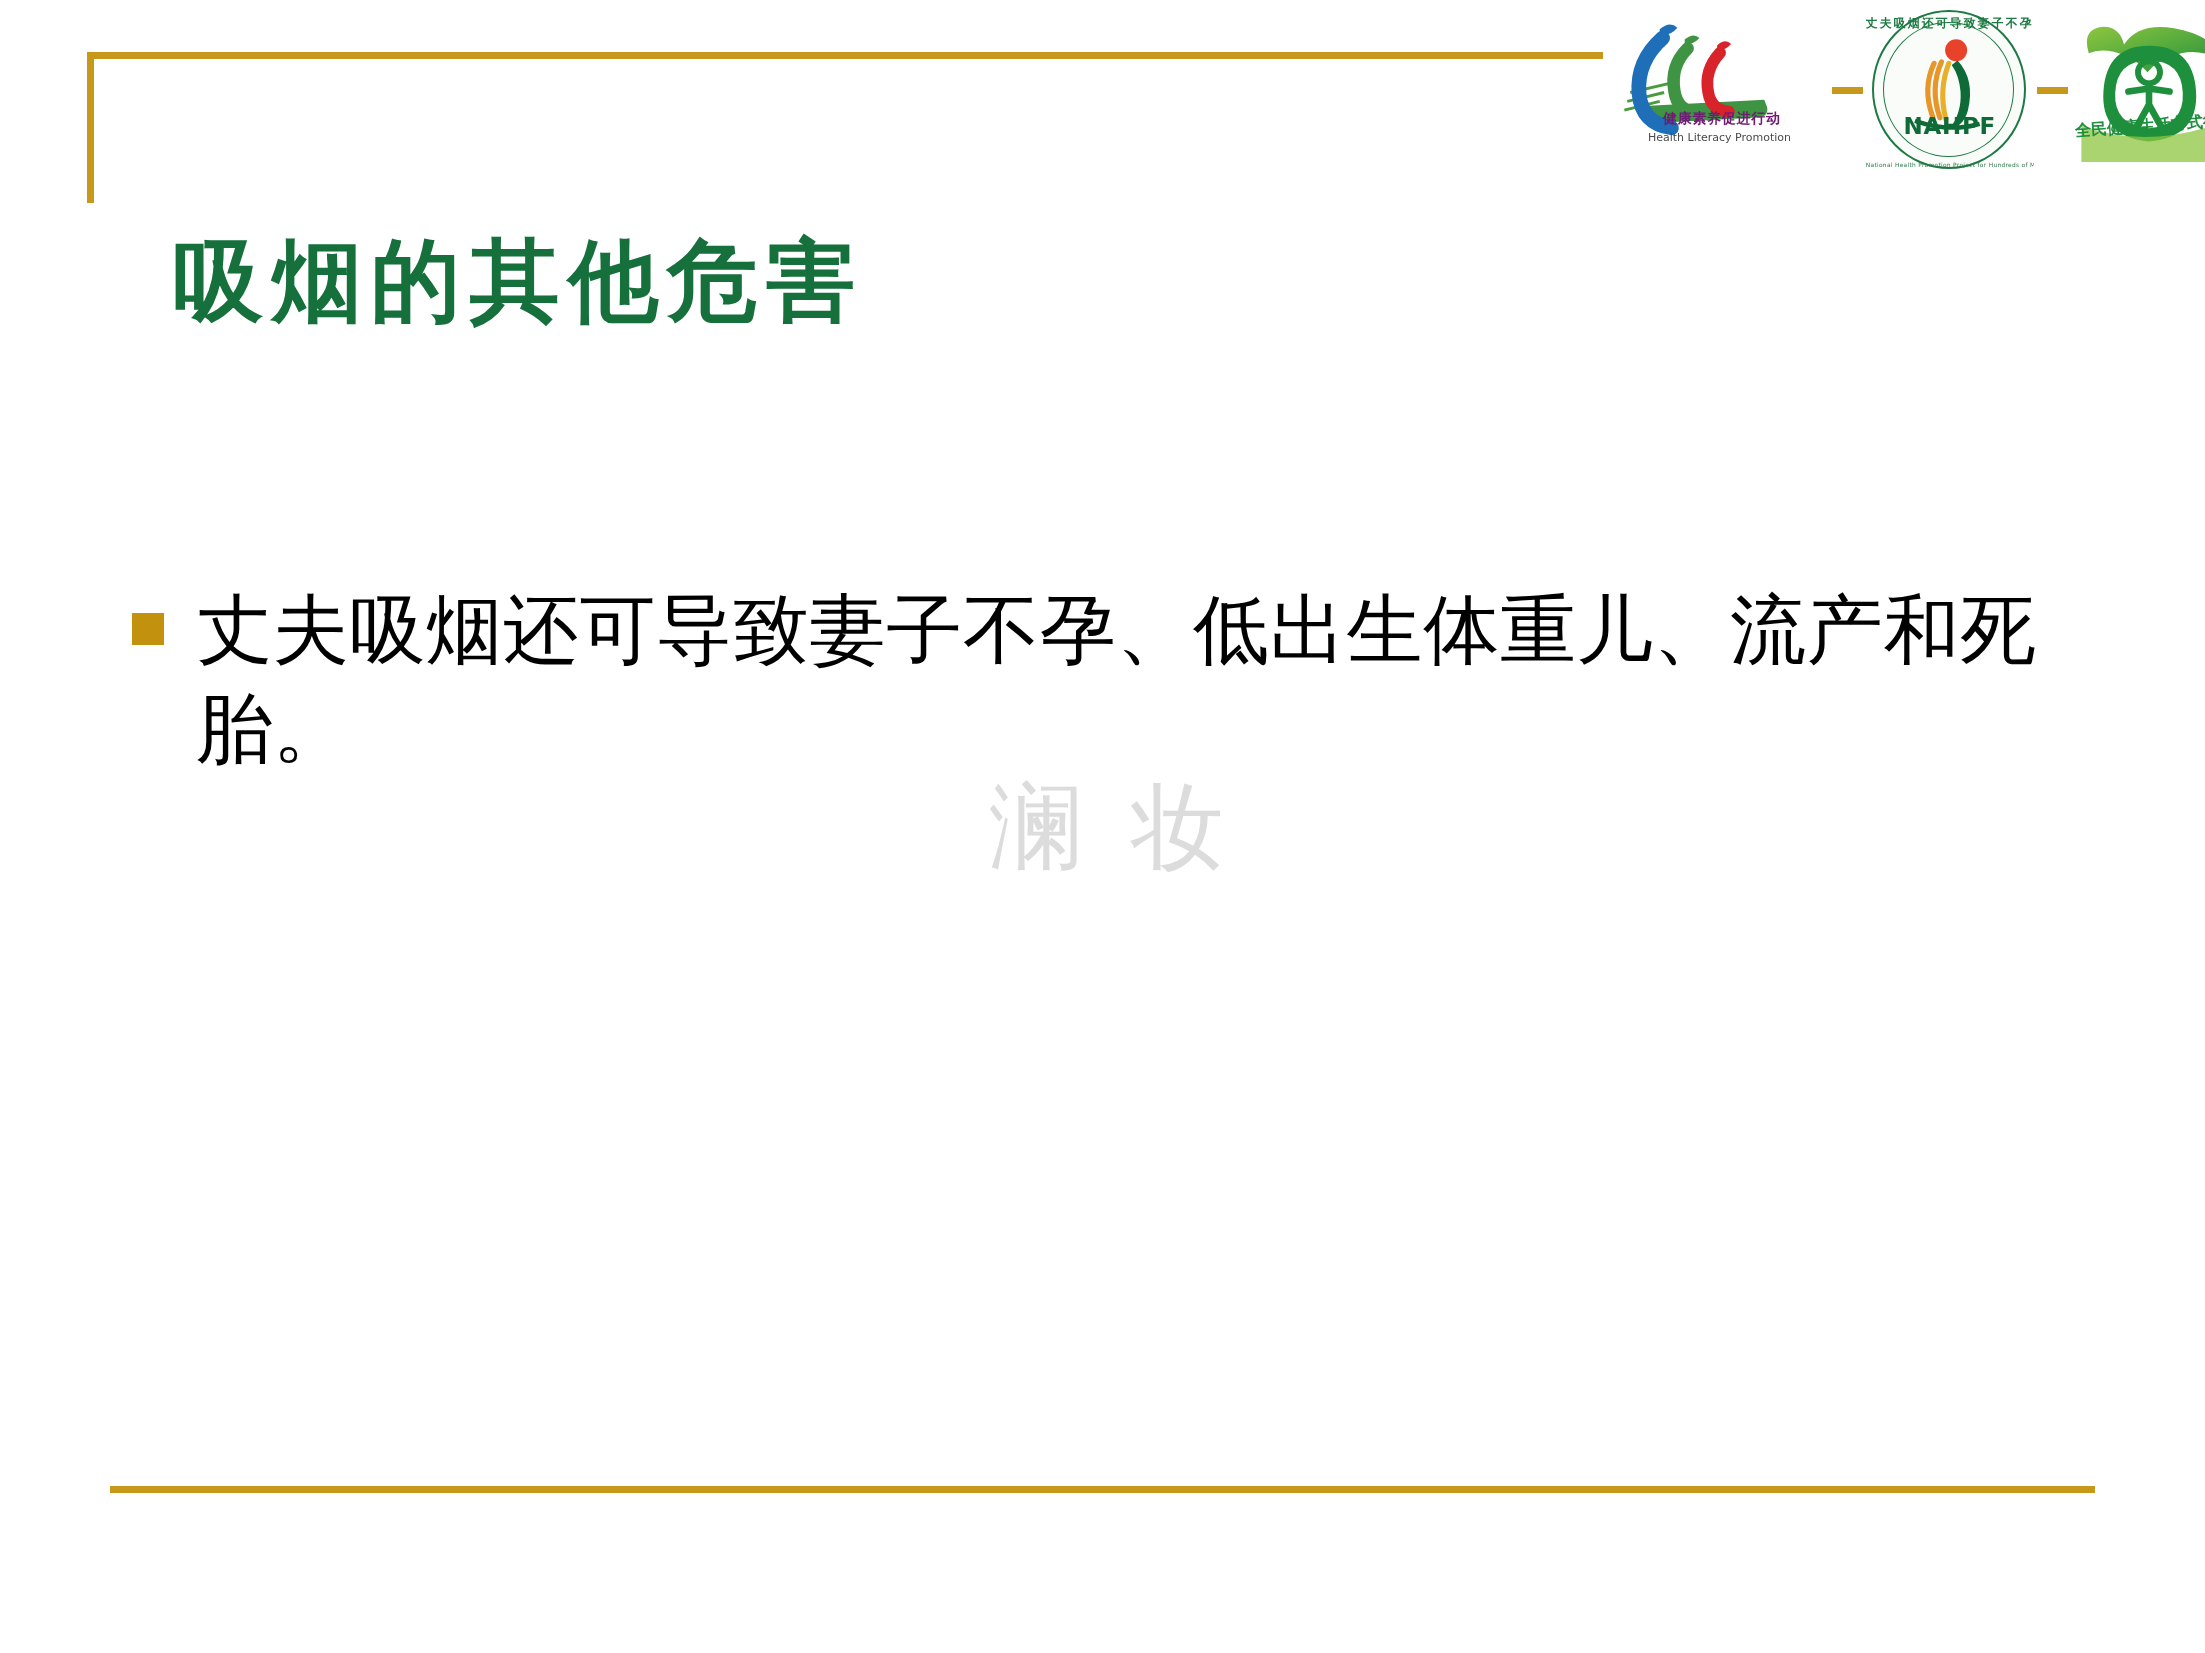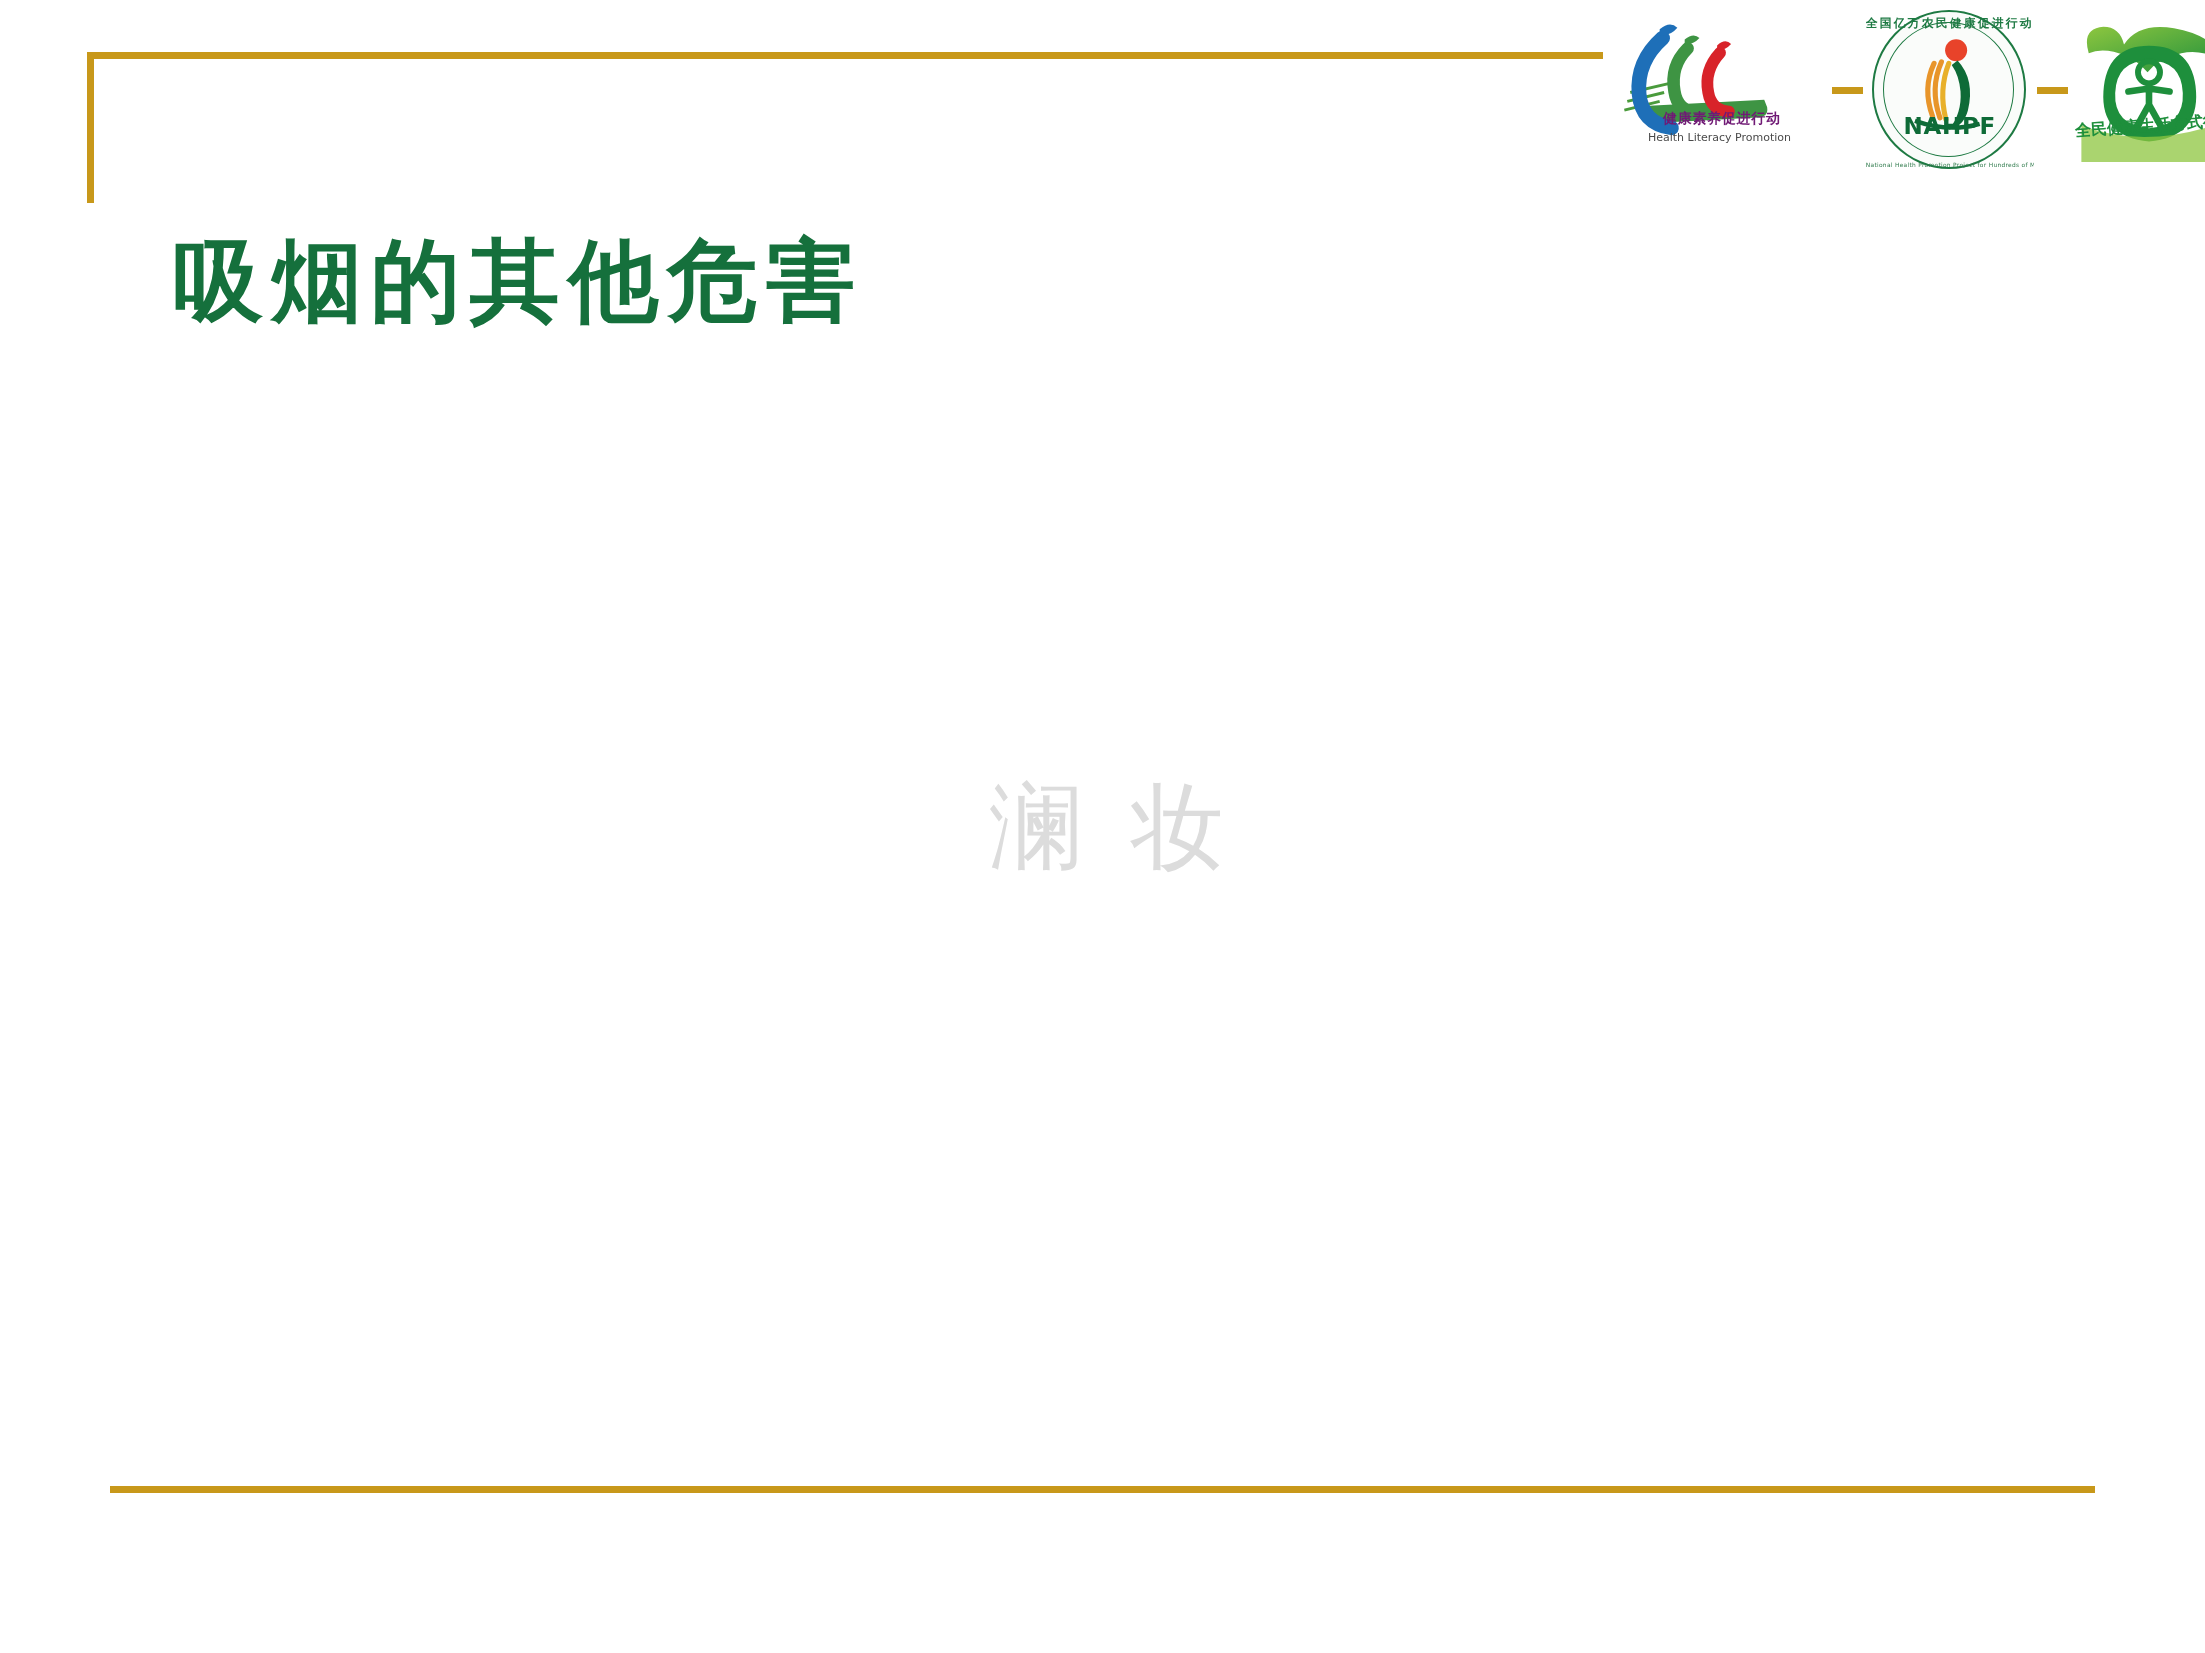--- a/index.html
+++ b/index.html
@@ -269,21 +269,21 @@
       <div class="seal-outer"></div>
       <div class="seal-inner"></div>
       <svg style="position:absolute;left:34px;top:25px;" width="99" height="103" viewBox="0 0 134 140" xmlns="http://www.w3.org/2000/svg">
         <circle cx="76" cy="22" r="15" fill="#E8432A"></circle>
         <path d="M78 36 Q102 62 92 104 Q86 126 66 130 Q84 108 82 78 Q80 56 70 42 Z" fill="#0E6B37"></path>
         <path d="M46 40 Q30 74 44 112" stroke="#E8952A" stroke-width="7" fill="none" stroke-linecap="round"></path>
         <path d="M56 38 Q40 74 54 114" stroke="#E8952A" stroke-width="7" fill="none" stroke-linecap="round"></path>
         <path d="M66 40 Q52 76 62 116" stroke="#E8B02A" stroke-width="7" fill="none" stroke-linecap="round"></path>
         <path d="M20 118 Q66 134 108 122" stroke="#0E6B37" stroke-width="6" fill="none"></path>
       </svg>
-      <div class="ring-cn">全国亿万农民健康促进行动</div>
+      <div class="ring-cn">丈夫吸烟还可导致妻子不孕</div>
       <div class="nahpf">NAHPF</div>
       <div class="ring-en">National Health Promotion Project for Hundreds of Million Chinese Farmers</div>
     </div>
 
     <div class="logo-sep"></div>
 
     <div class="logo3">
       <svg style="position:absolute;left:0;top:0;" width="156" height="147" viewBox="0 0 212 200" xmlns="http://www.w3.org/2000/svg">
         <defs>
           <linearGradient id="g3" x1="0" y1="0" x2="1" y2="1">
@@ -301,16 +301,20 @@
       </svg>
       <div class="cn">全民健康生活方式行动</div>
     </div>
   </div>
 
   <h1 class="title">吸烟的其他危害</h1>
 
   <div class="watermark">澜 妆</div>
 
   <div class="body">
+    <div class="bullet-row">
+      <span class="bullet-marker"></span>
+      <div class="bullet-text">丈夫吸烟还可导致妻子不孕、低出生体重儿、流产和死胎。</div>
+    </div>
   </div>
 
 </div>
 
 
 </body></html>

